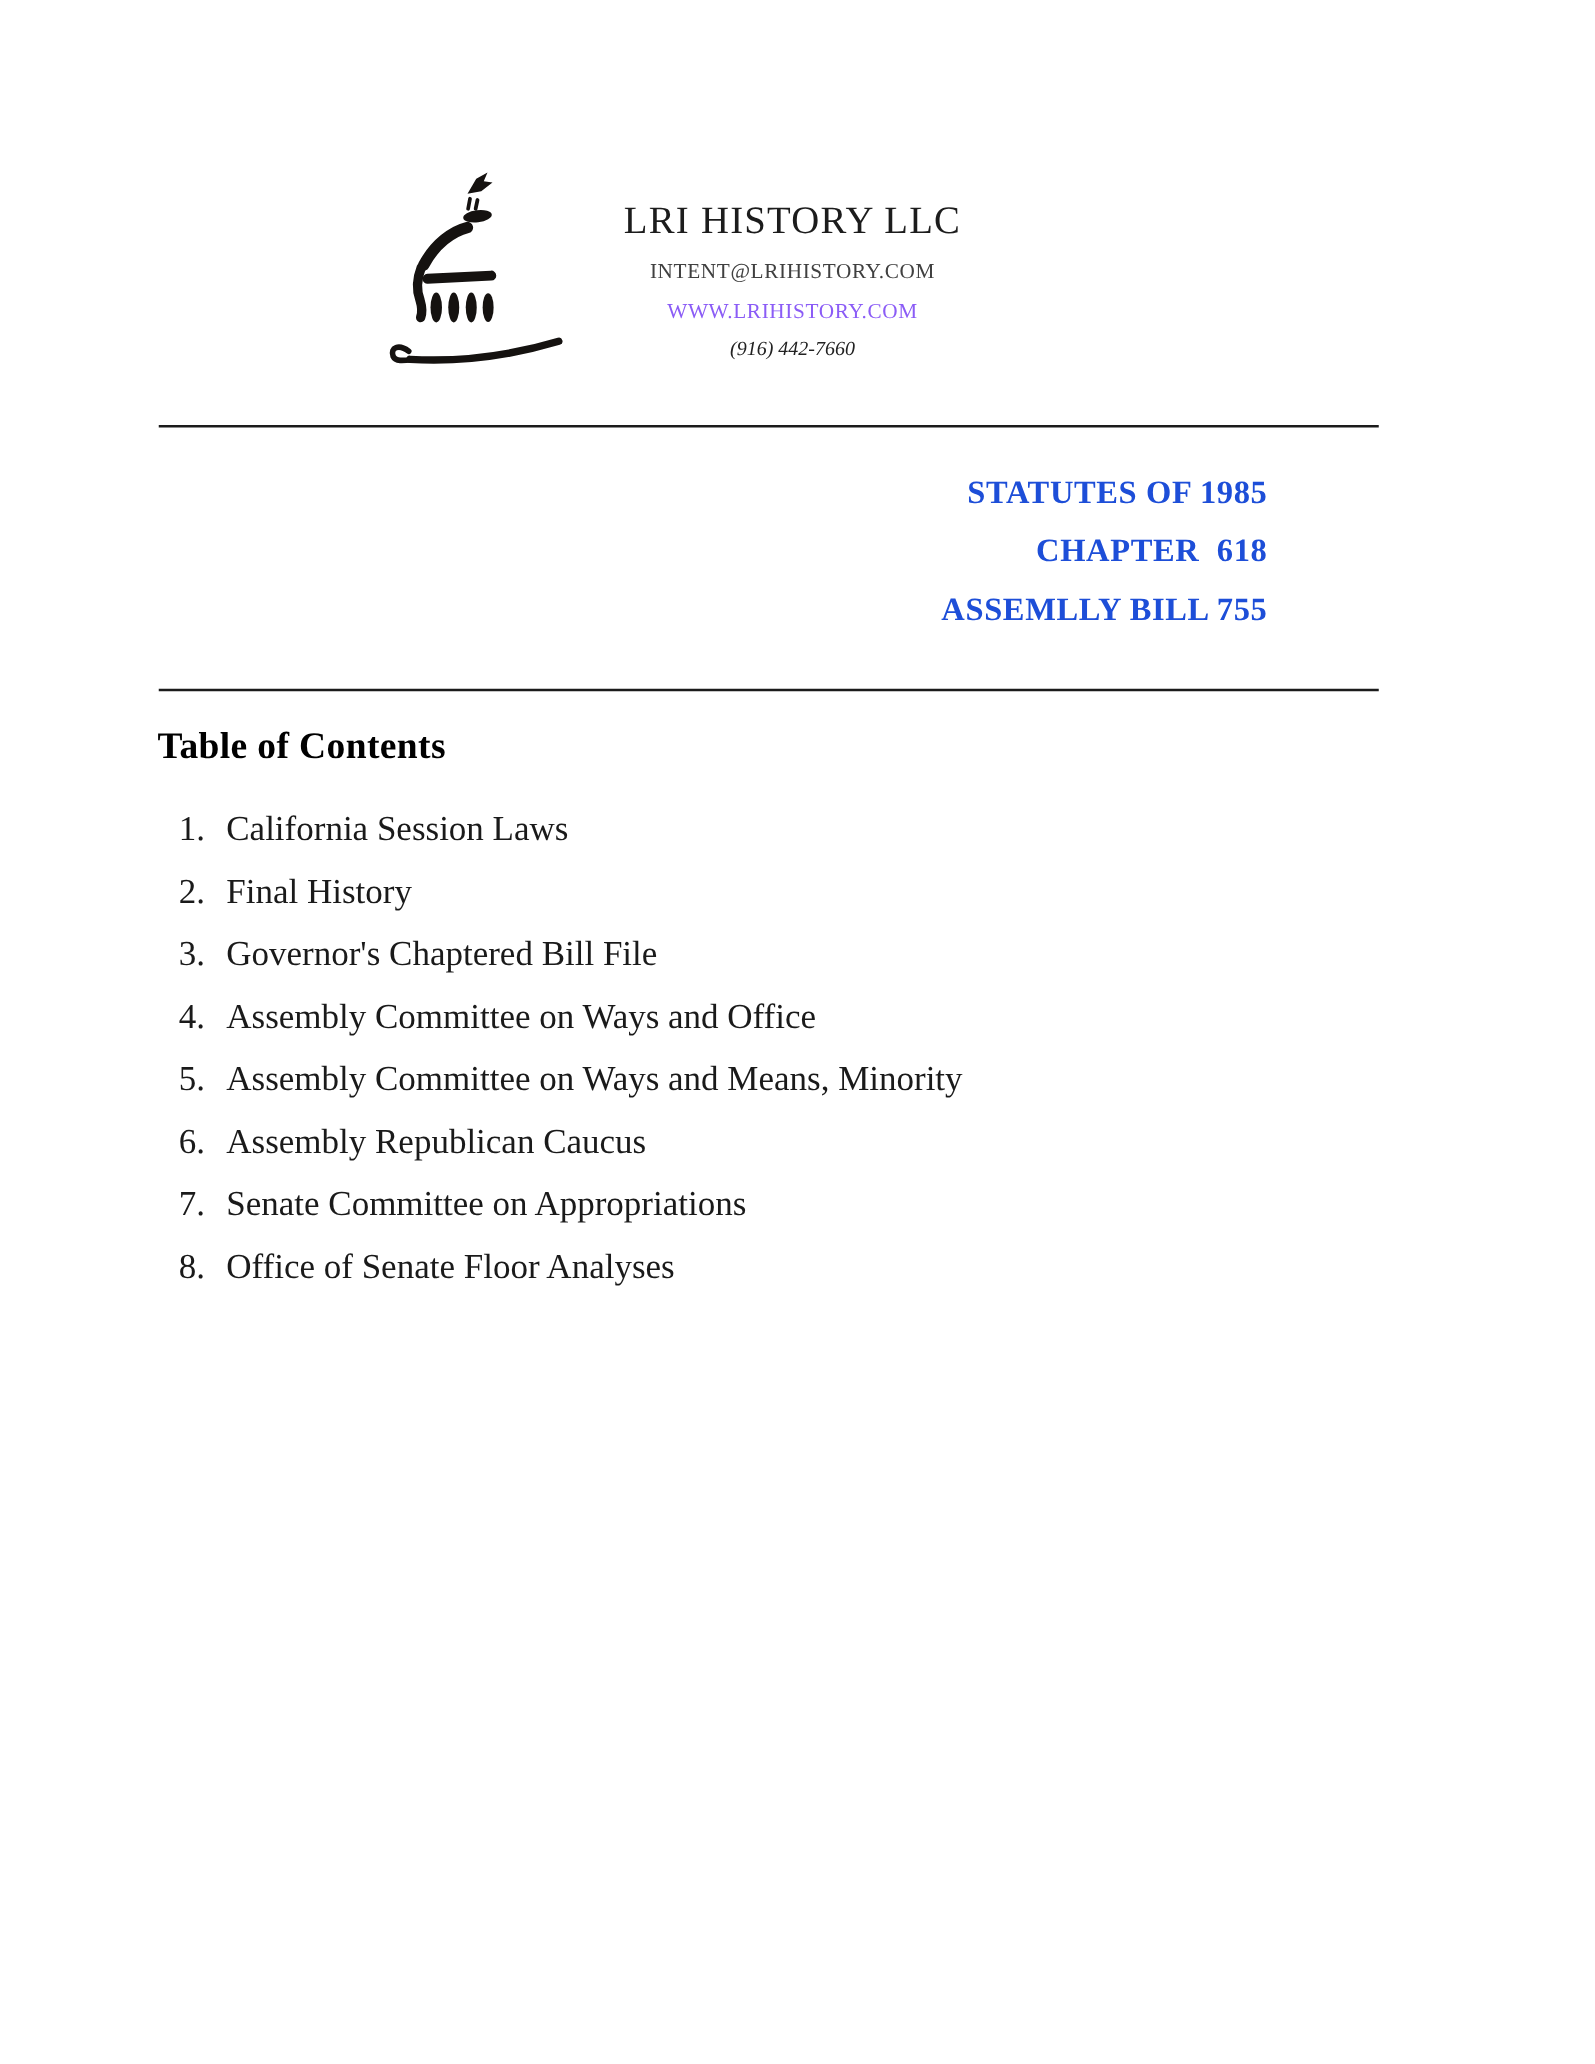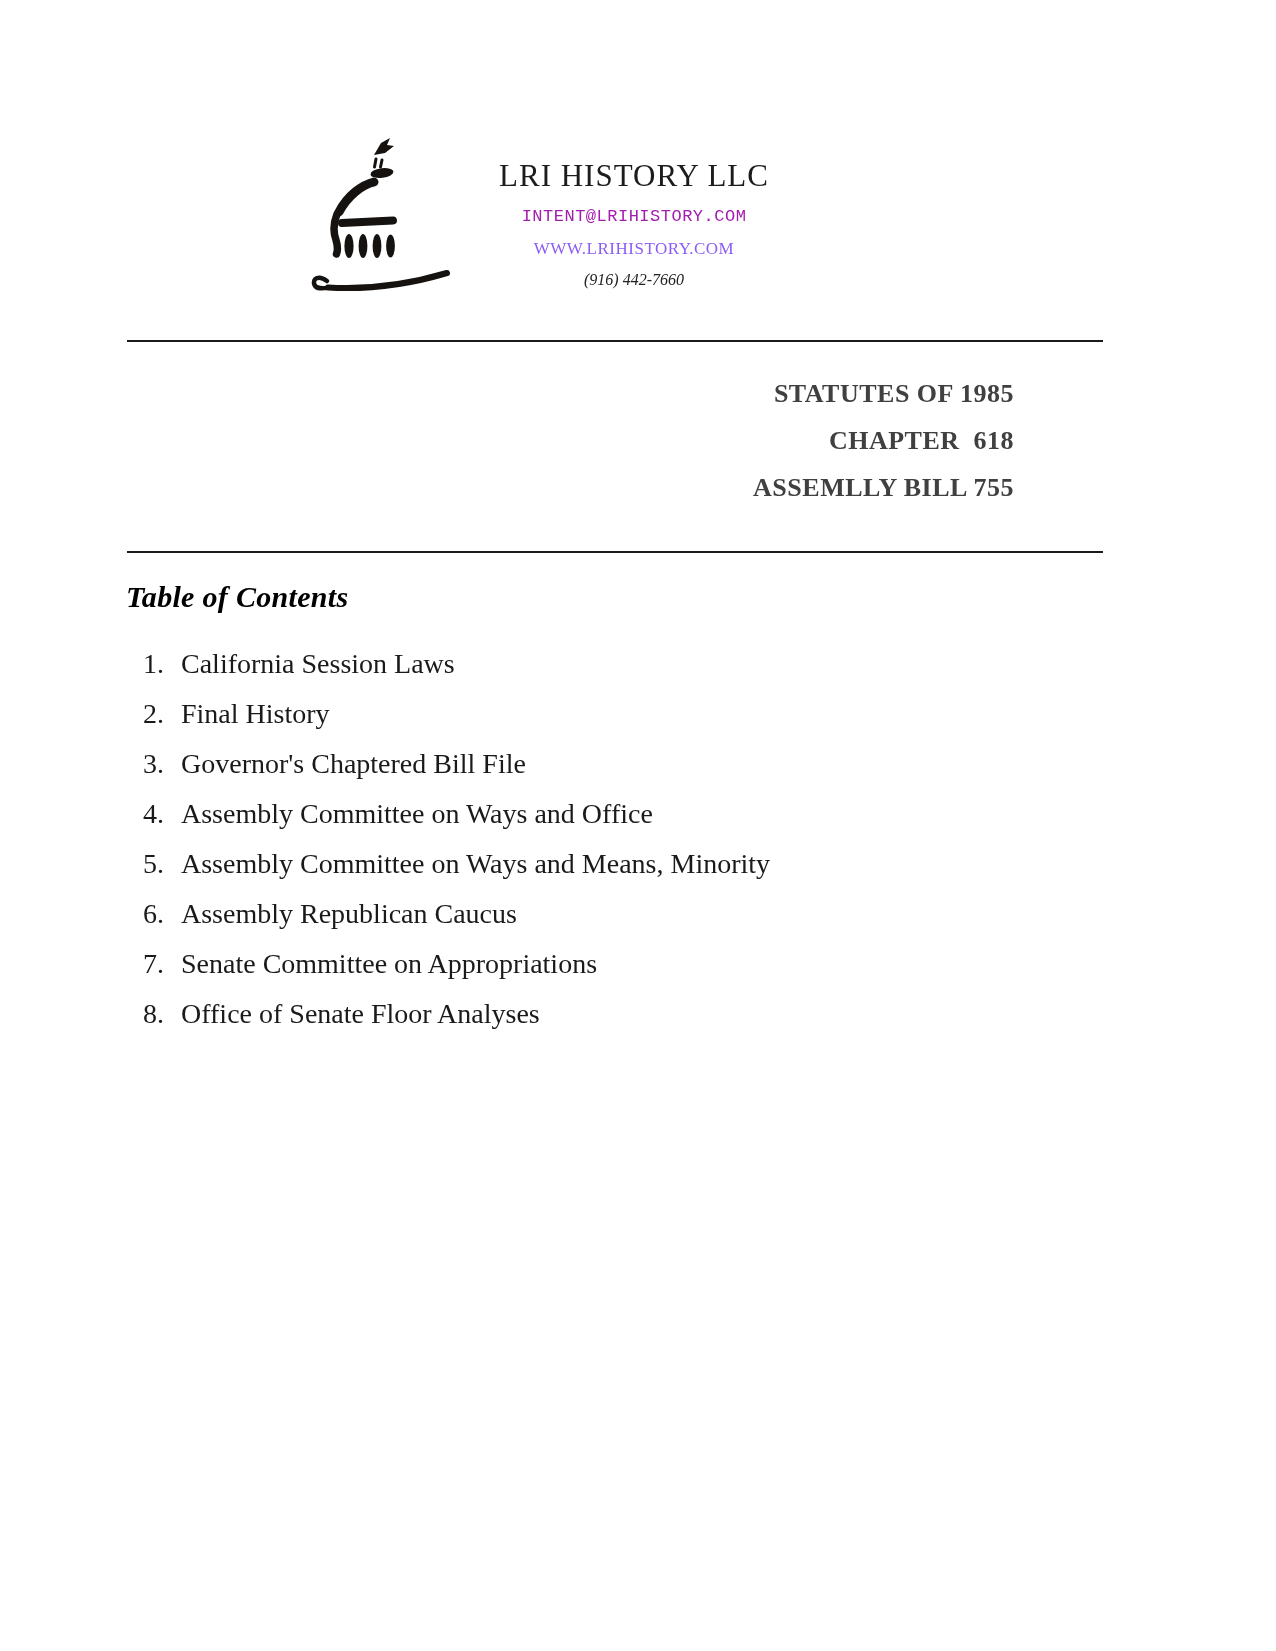--- a/index.html
+++ b/index.html
@@ -35,23 +35,22 @@
   .company-name {
     font-size: 31px;
     letter-spacing: 1px;
     color: #1c1c1c;
     line-height: 36px;
   }
   .contact-email {
     margin-top: 12px;
     font-size: 17px;
     letter-spacing: 0.5px;
-    color: #a21caf;
+    color: #404040;
     line-height: 22px;
-    font-family: Liberation Mono, monospace;
   }
   .contact-website {
     margin-top: 10px;
     font-size: 17px;
     letter-spacing: 0.5px;
     color: #8b5cf6;
     line-height: 22px;
   }
   .contact-phone {
     margin-top: 9px;
@@ -74,35 +73,34 @@
 
   
   .reference {
     position: absolute;
     top: 370px;
     right: 236px;
     text-align: right;
     font-weight: bold;
     font-size: 26px;
     line-height: 47px;
-    color: #404040;
+    color: #1d4ed8;
     letter-spacing: 0.5px;
   }
   .reference div { white-space: pre; }
 
   
   .toc-heading {
     position: absolute;
     left: 126px;
     top: 580px;
     font-size: 30px;
     font-weight: bold;
     color: #000000;
     letter-spacing: 0.3px;
-    font-style: italic;
   }
   .toc-list {
     position: absolute;
     left: 143px;
     top: 646px;
     width: 900px;
   }
   .toc-item {
     display: flex;
     font-size: 28px;

